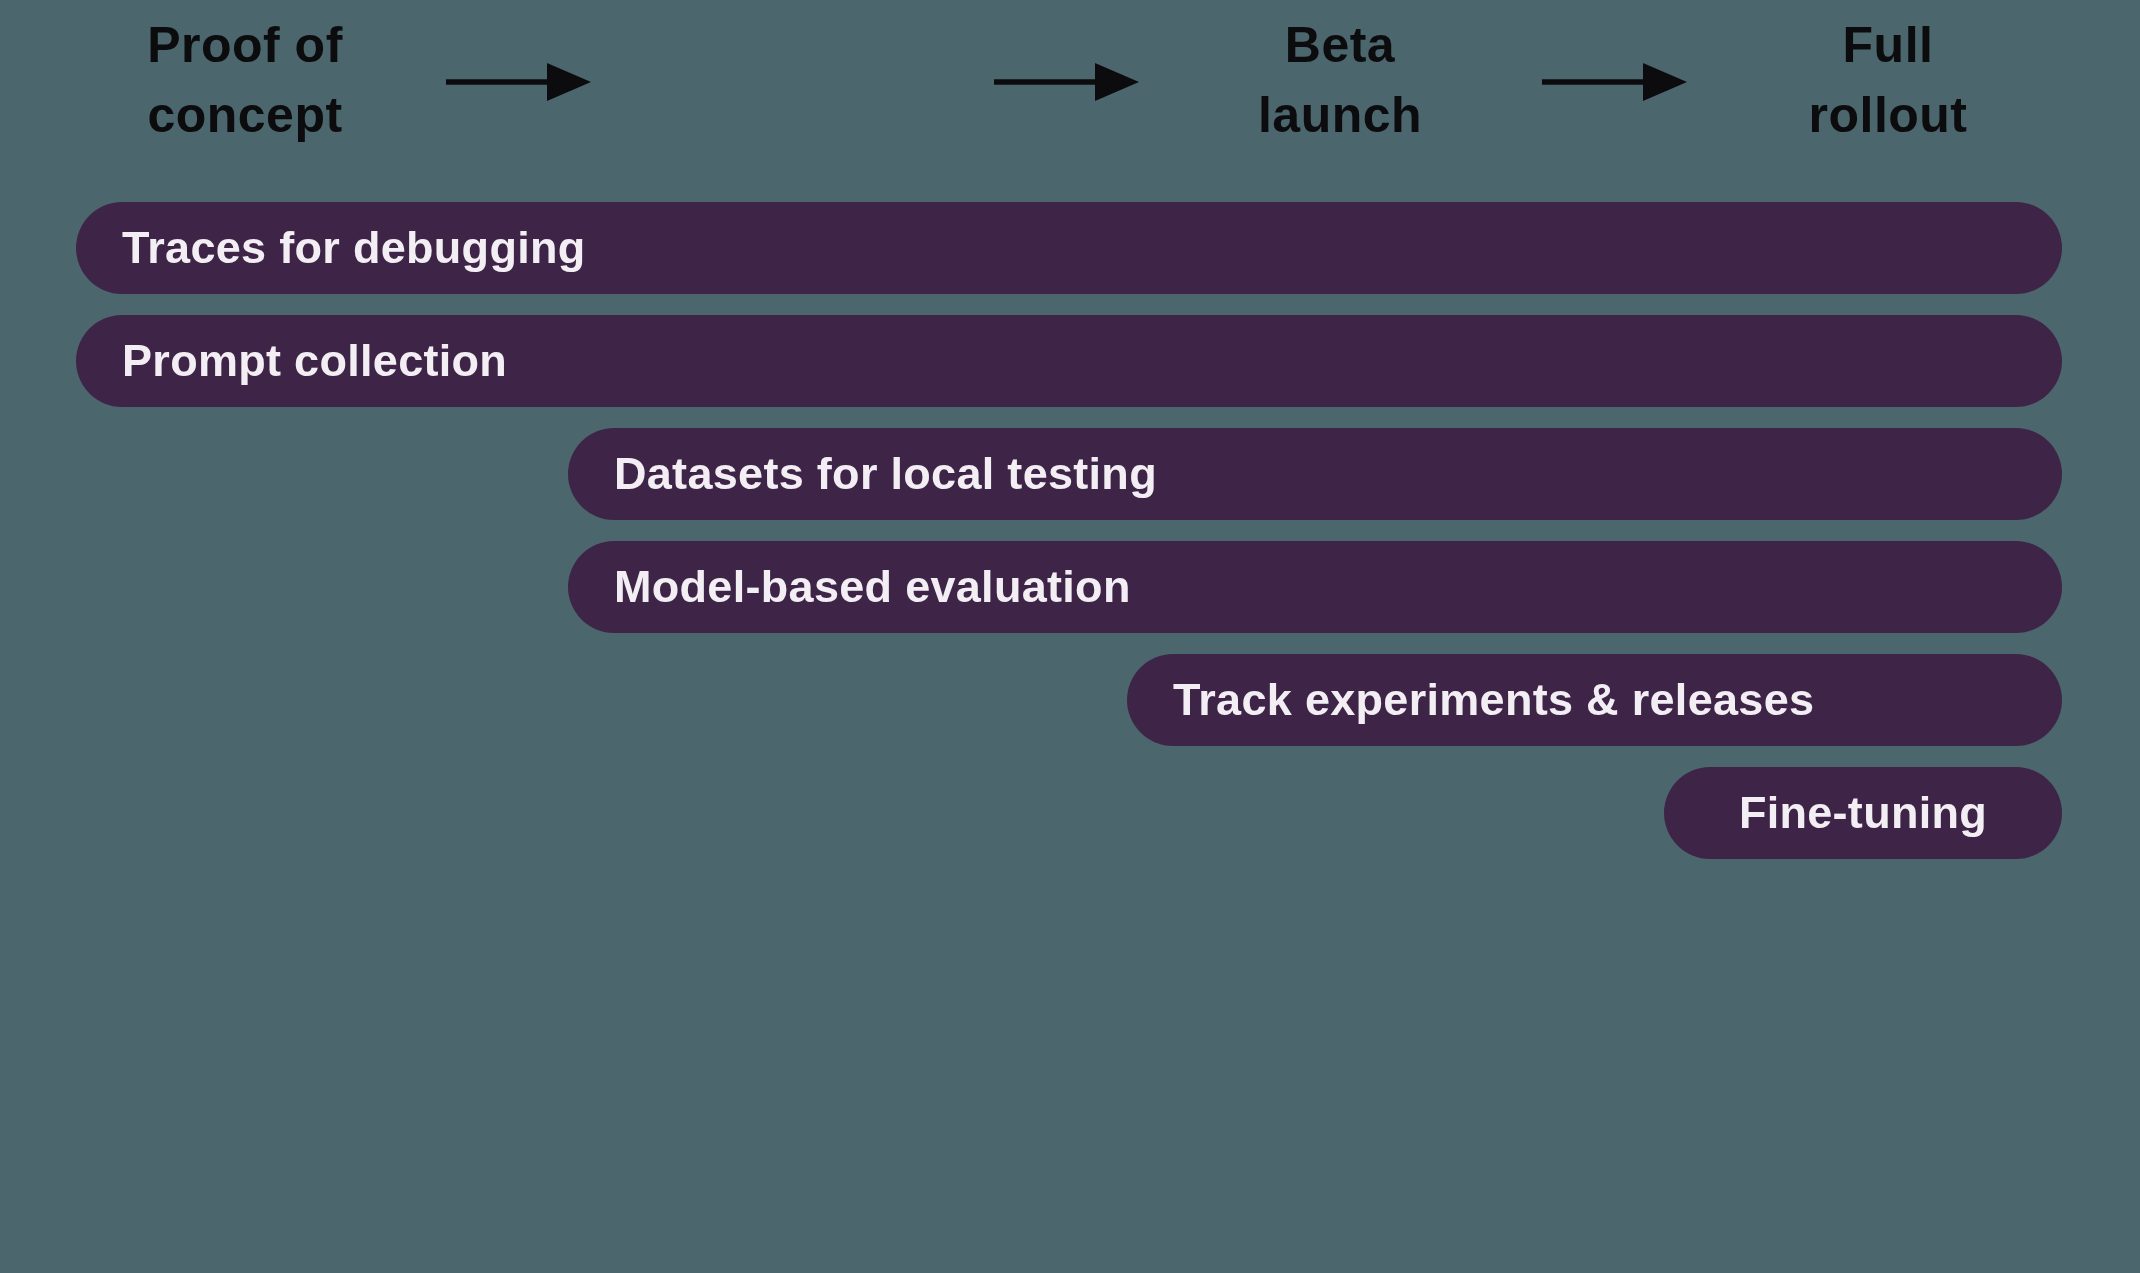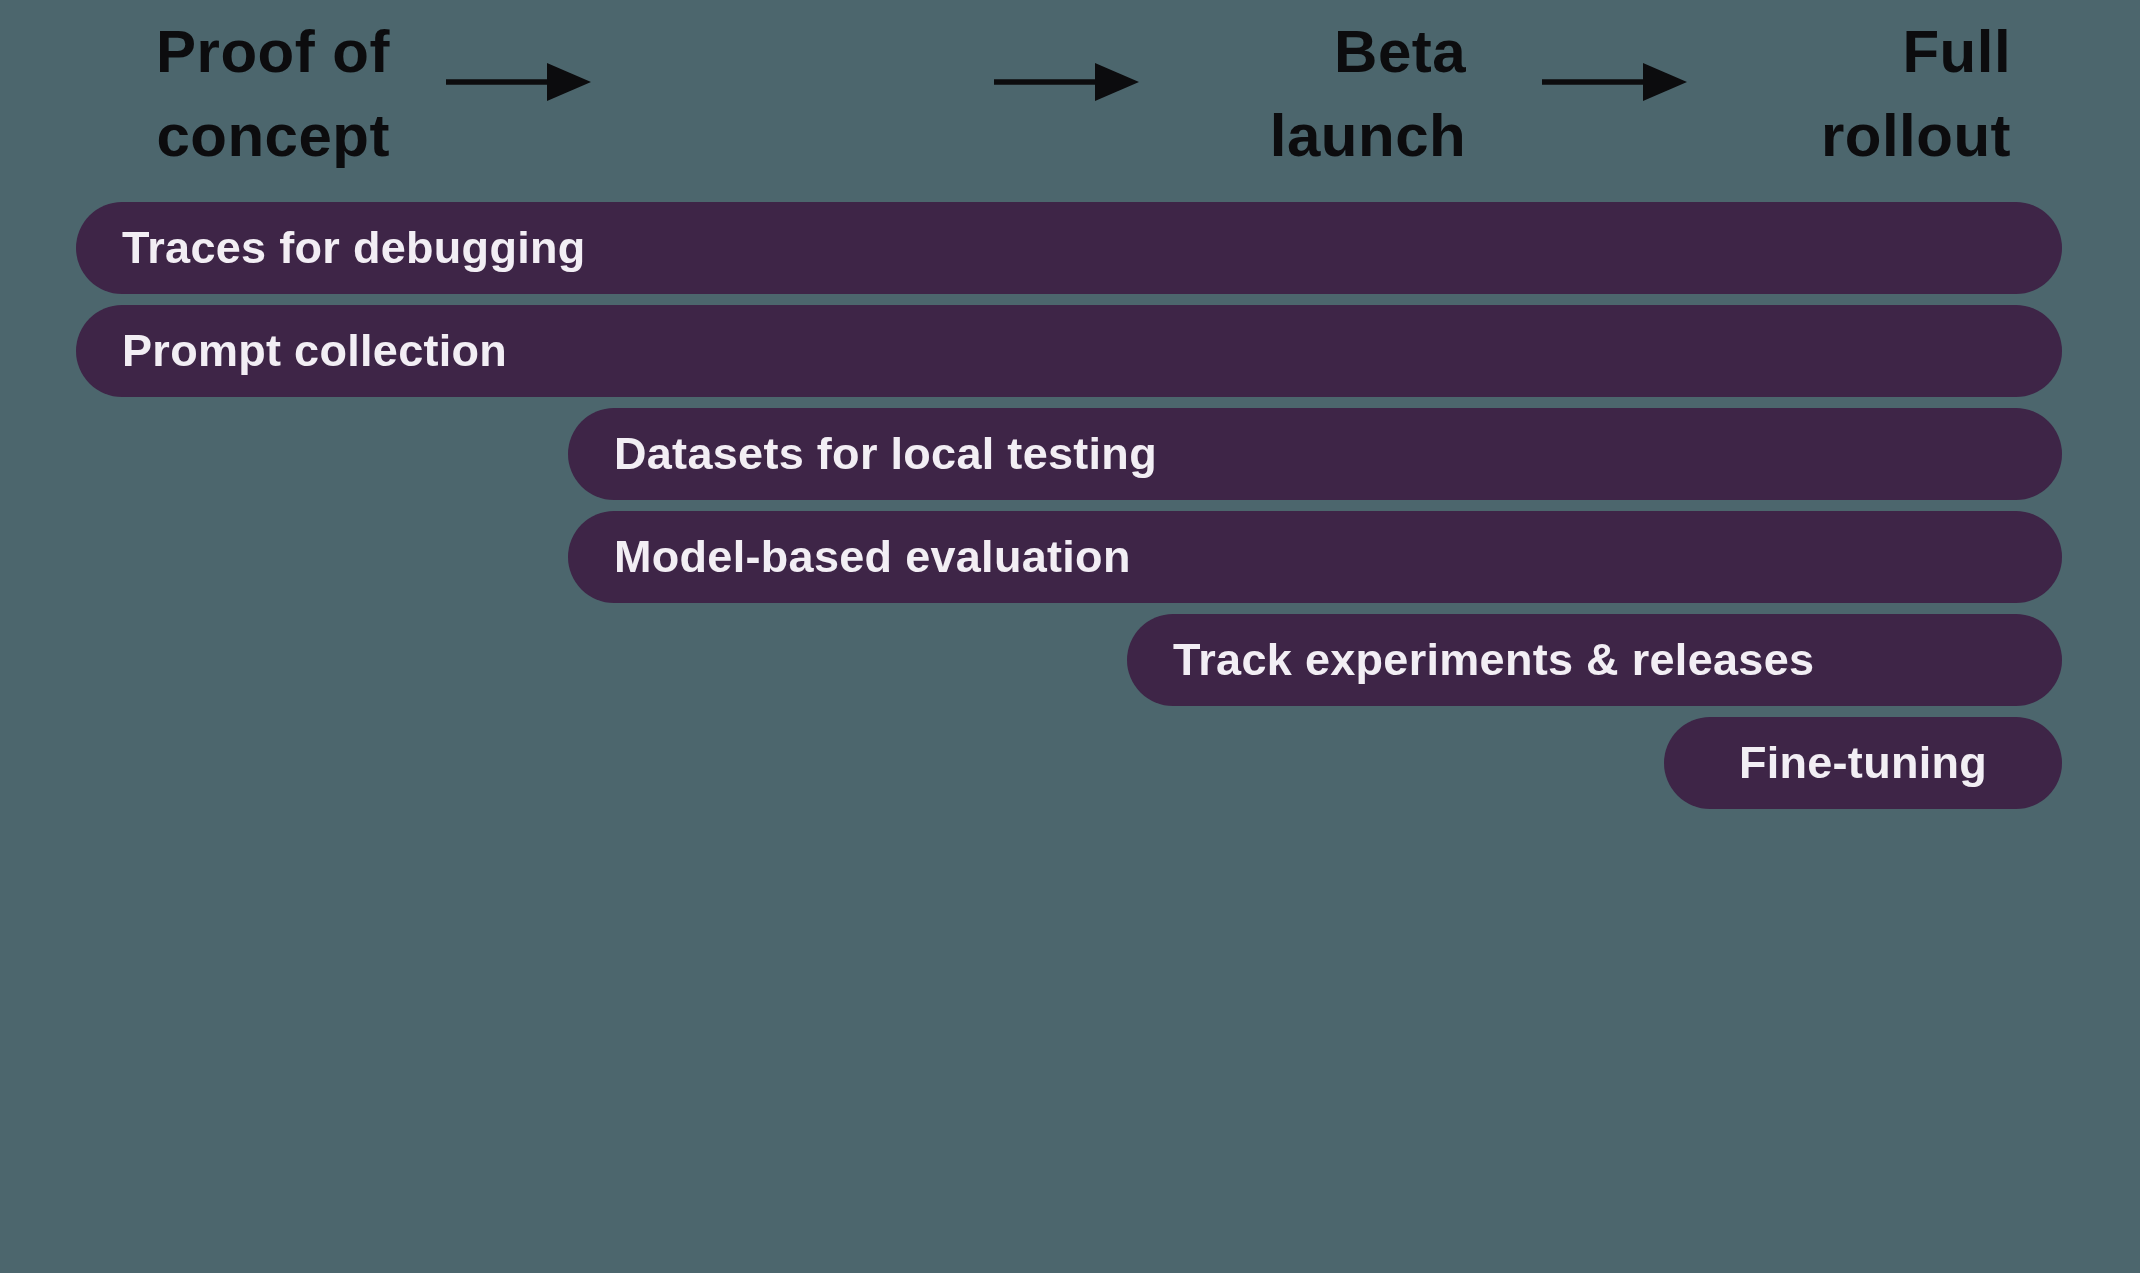--- a/index.html
+++ b/index.html
@@ -15,49 +15,48 @@
     font-family:"Liberation Sans",sans-serif;
     overflow:hidden;
     position:relative;
   }
   .canvas{position:absolute;inset:0;}
   
   .stage-label{
     position:absolute;
     top:10px;
     transform:translateX(-50%);
-    text-align:right;
+    text-align:center;
     white-space:pre-line;
-    font-size:60px;
+    font-size:50px;
     font-weight:700;
     line-height:1.4;
     color:var(--header-text);
     letter-spacing:0.5px;
-    margin-left:28px;
   }
   .stage-1{left:245px;}
   .stage-2{left:790px;}
   .stage-3{left:1340px;}
   .stage-4{left:1888px;}
   
   .flow-arrow{
     position:absolute;
     top:60px;
     width:150px;height:44px;
   }
   .arrow-1{left:443px;}
   .arrow-2{left:991px;}
   .arrow-3{left:1539px;}
   
   .bars{
     position:absolute;
     top:202px;left:0;right:0;
     display:flex;
     flex-direction:column;
-    gap:11px;
+    gap:21px;
   }
   .bar{
     height:92px;
     margin-right:78px;
     background:var(--bar);
     border-radius:46px;
     display:flex;
     align-items:center;
     padding:0 46px;
     box-sizing:border-box;

